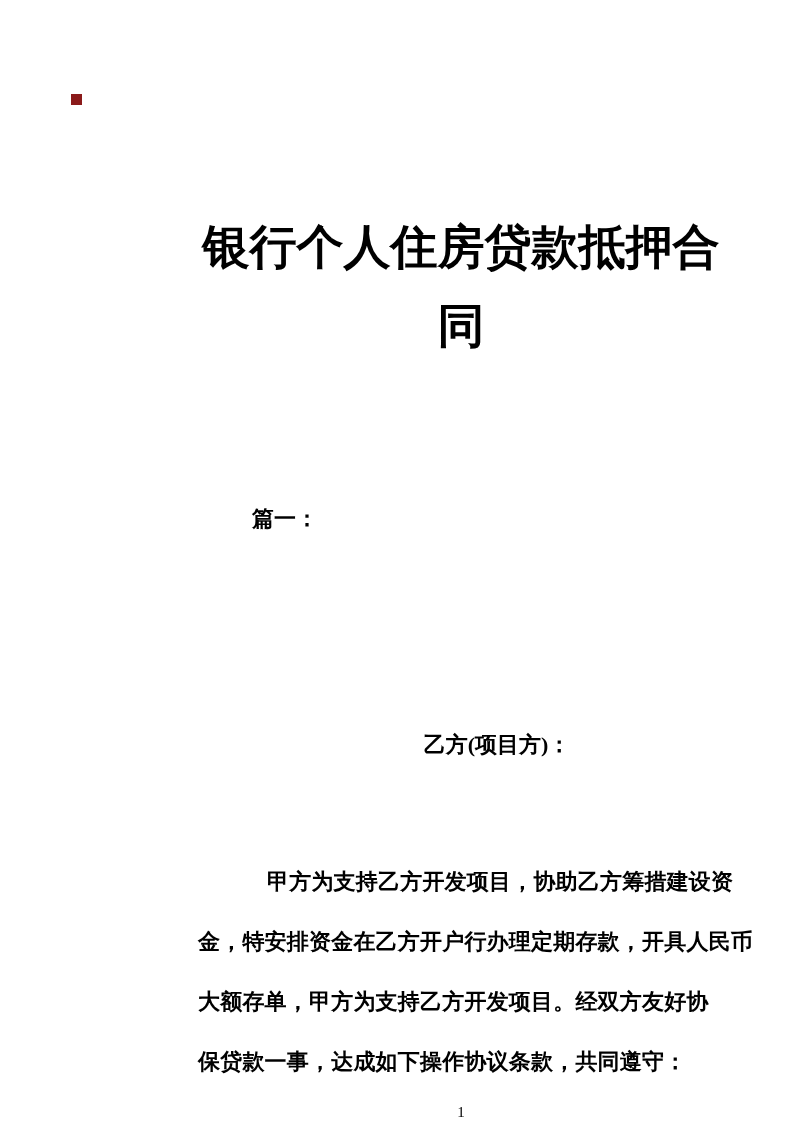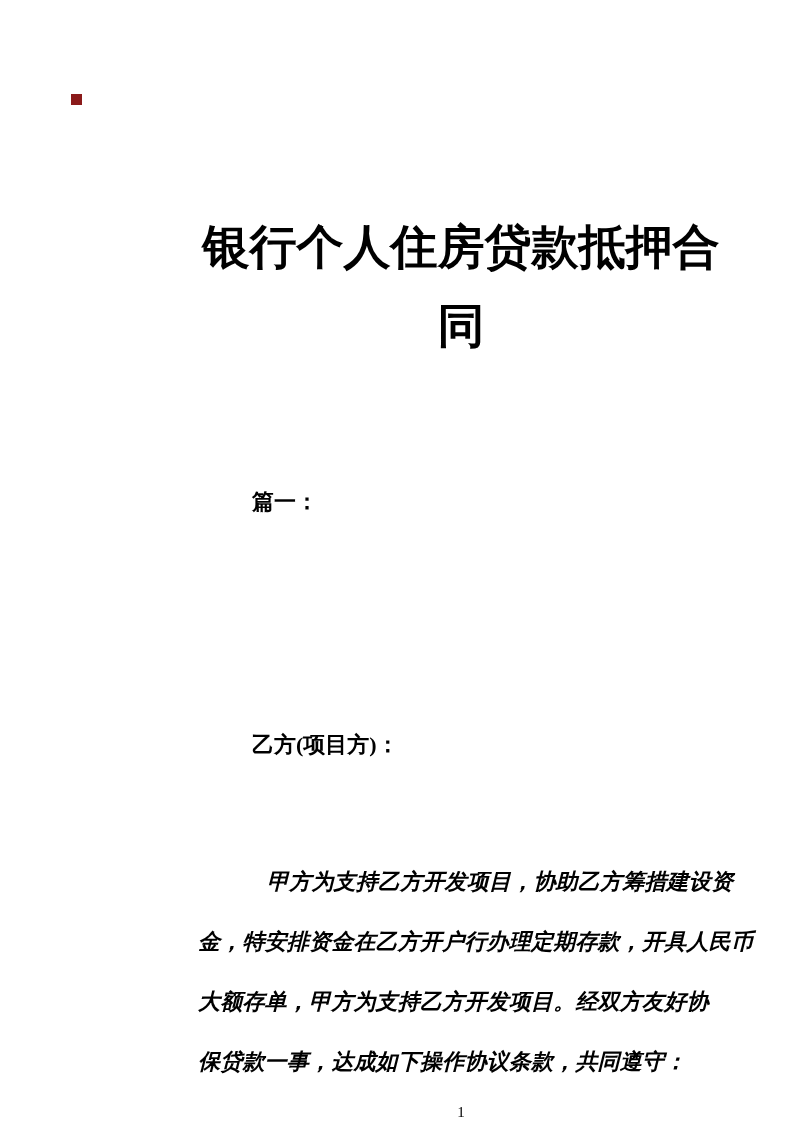--- a/index.html
+++ b/index.html
@@ -38,36 +38,35 @@
   .section-label {
     position: absolute;
     left: 118px;
     width: 560px;
     padding-left: 70px;
     font-size: 22px;
     font-weight: bold;
     line-height: 22px;
     white-space: nowrap;
   }
-  .label-1 { top: 427px; font-family: Liberation Serif, serif; }
+  .label-1 { top: 444px; font-family: Liberation Serif, serif; }
   .label-2 { top: 546px; }
-  .label-3 { top: 670px; }
+  .label-3 { top: 670px; text-align: center; }
   .body-paragraph {
     position: absolute;
     top: 780px;
     left: 118px;
     width: 562px;
     font-size: 22px;
     font-weight: bold;
     line-height: 44px;
   }
   .para-line {
     white-space: nowrap;
     letter-spacing: 0.2px;
-    font-style: italic;
   }
   .para-line.first { text-indent: 69px; }
   .page-number {
     position: absolute;
     top: 1040px;
     left: 0;
     width: 794px;
     text-align: center;
     font-size: 15px;
     font-weight: normal;

